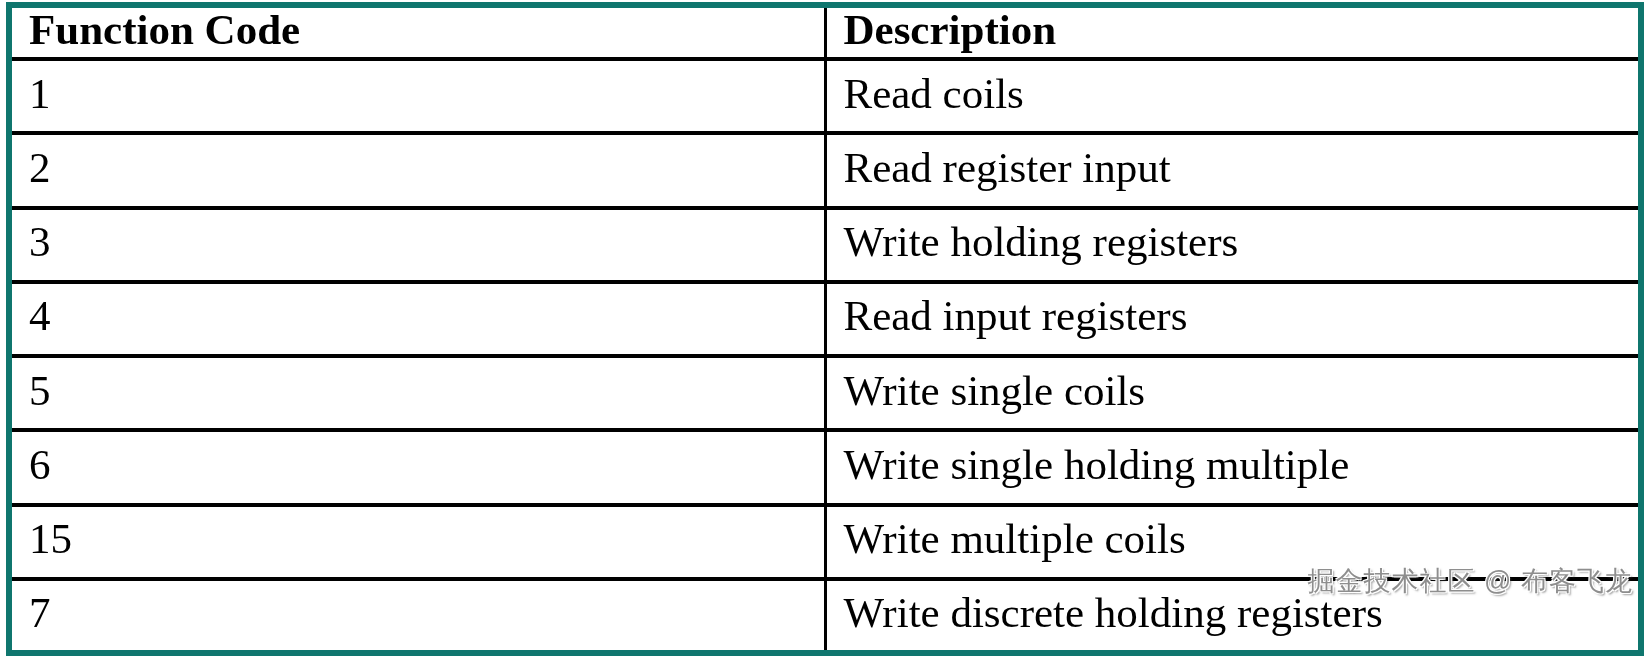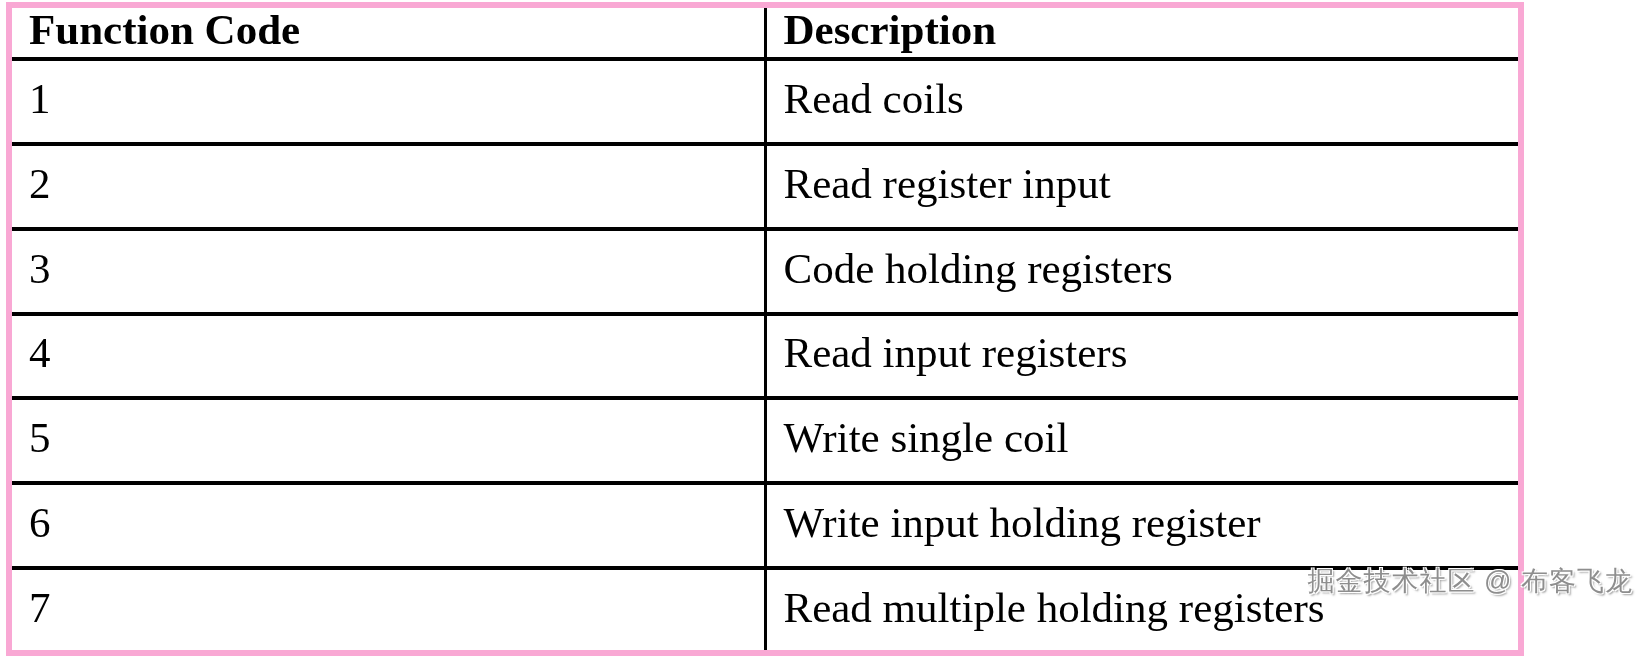--- a/index.html
+++ b/index.html
@@ -13,25 +13,25 @@
     height: 663px;
     background: #ffffff;
     overflow: hidden;
     font-family: "Liberation Serif", "DejaVu Serif", serif;
     color: #000000;
   }
   table.fc-table {
     position: absolute;
     left: 6px;
     top: 2px;
-    width: 1518px;
+    width: 1638px;
     height: 654px;
     border-collapse: collapse;
     table-layout: fixed;
-    border: 6px solid #f9a8d4;
+    border: 6px solid #0f766e;
   }
   table.fc-table tr {
     height: 11.111%;
   }
   table.fc-table th,
   table.fc-table td {
     border-top: 4px solid #000000;
     border-bottom: 4px solid #000000;
     border-left: 3px solid #000000;
     border-right: 3px solid #000000;
@@ -84,36 +84,40 @@
       <tr>
         <td>1</td>
         <td>Read coils</td>
       </tr>
       <tr>
         <td>2</td>
         <td>Read register input</td>
       </tr>
       <tr>
         <td>3</td>
-        <td>Code holding registers</td>
+        <td>Write holding registers</td>
       </tr>
       <tr>
         <td>4</td>
         <td>Read input registers</td>
       </tr>
       <tr>
         <td>5</td>
-        <td>Write single coil</td>
+        <td>Write single coils</td>
       </tr>
       <tr>
         <td>6</td>
-        <td>Write input holding register</td>
+        <td>Write single holding multiple</td>
+      </tr>
+      <tr>
+        <td>15</td>
+        <td>Write multiple coils</td>
       </tr>
       <tr>
         <td>7</td>
-        <td>Read multiple holding registers</td>
+        <td>Write discrete holding registers</td>
       </tr>
     </tbody>
   </table>
 
   <div class="watermark">掘金技术社区 @ 布客飞龙</div>
 
 </div>
 
 </body></html>

